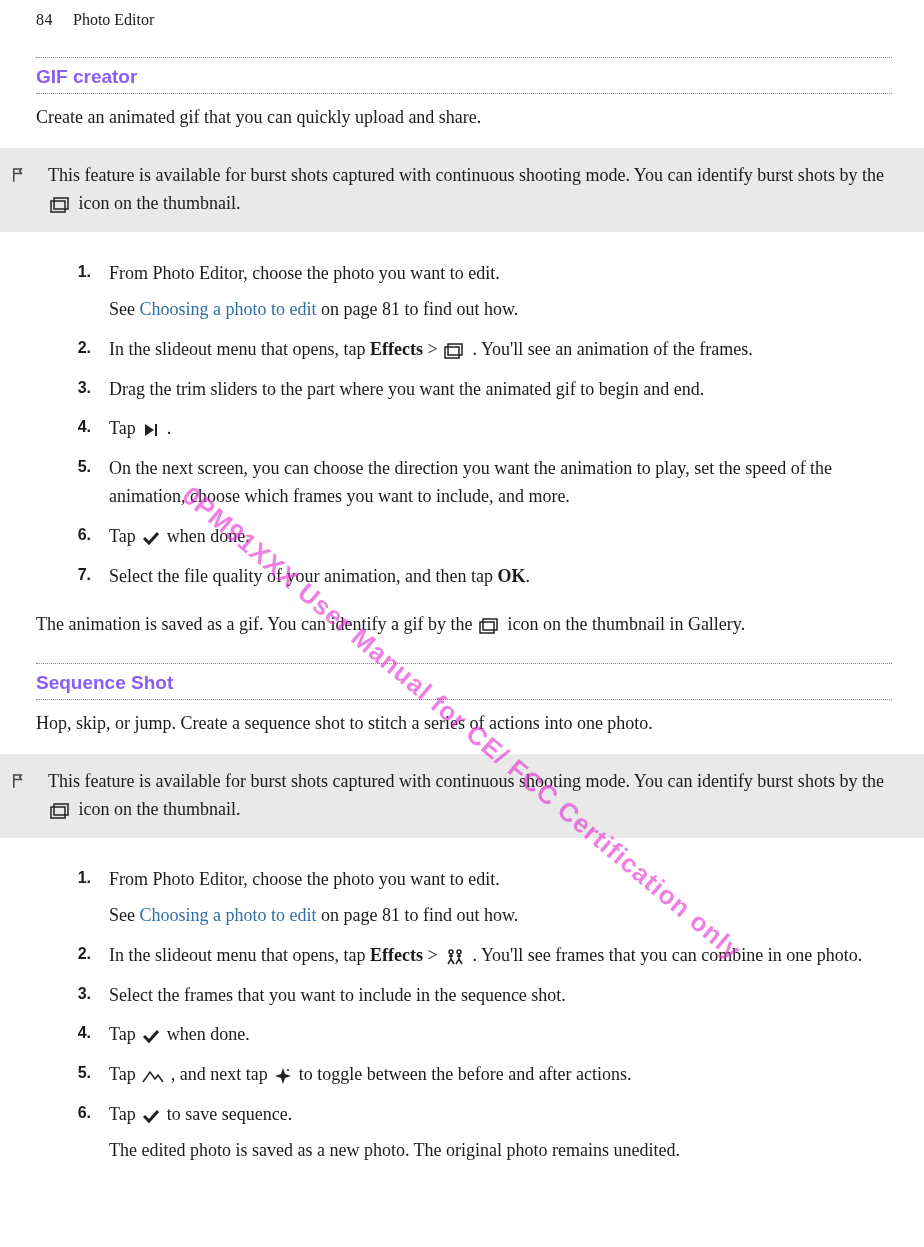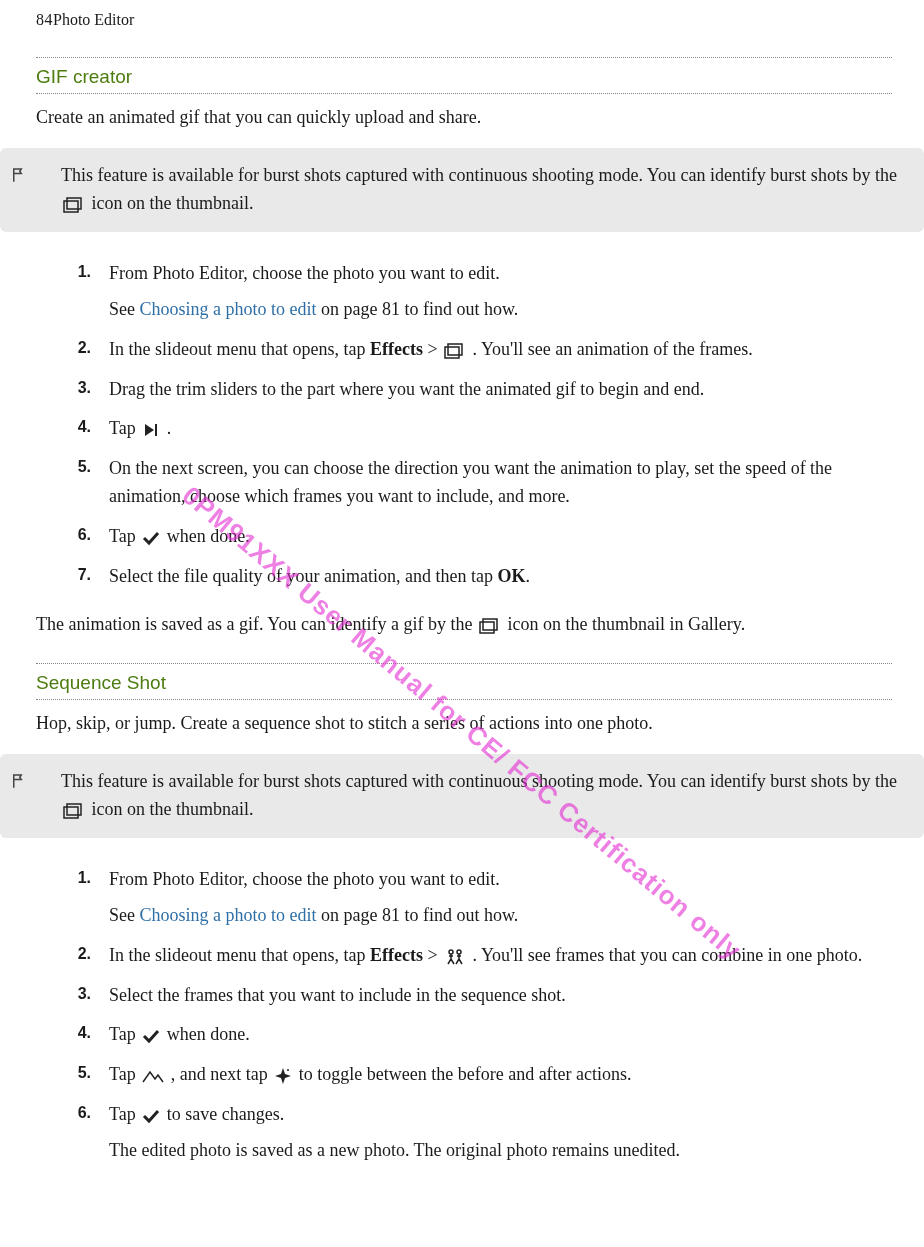--- a/index.html
+++ b/index.html
@@ -9,52 +9,52 @@
     font-family:Georgia, "Times New Roman", serif;
     color:#1a1a1a;
     font-size:18px;
     line-height:1.55;
     position:relative;
     overflow:hidden;
   }
   .header{
     display:flex;
     align-items:center;
+    gap:20px;
     padding:8px 0 0 36px;
     font-size:16px;
   }
   .header .pnum{letter-spacing:.5px;}
   .header .ptitle{font-size:16px;}
   .content{padding:0 32px 0 36px;}
   
   .section-head{
     margin-top:24px;
     border-top:1px dotted #888;
     border-bottom:1px dotted #888;
     padding:4px 0 2px 0;
   }
   .section-head h2{
     margin:0;
     font-family:Verdana,Arial,sans-serif;
-    font-weight:400;
+    font-weight:700;
     font-size:19px;
-    color:#4d7c0f;
+    color:#8b5cf6;
   }
   p.intro{margin:10px 0 16px 0;}
   
   .note{
     display:flex;
     align-items:flex-start;
-    gap:27px;
+    gap:14px;
     background:#e9e9e9;
     padding:14px 18px 14px 10px;
     margin-left:-36px;
     margin-right:-32px;
     margin-bottom:22px;
-    border-radius:6px;
   }
   .flag-icon{
     flex:0 0 24px;
     margin-top:4px;
   }
   .flag-icon svg{width:18px;height:18px;display:block;}
   .note-text{flex:1;}
   
   ol.steps{
     list-style:none;
@@ -278,20 +278,20 @@
               </svg></span><span> to toggle between the before and after actions.</span>
       </p>
         </div>
     </li>
     <li>
       <span class="num">6.</span>
       <div class="txt">
         <p>
           <span>Tap </span><span class="ico"><svg width="18" height="18" viewBox="0 0 18 18" fill="none" stroke="#222" stroke-width="3">
                 <polyline points="2,9 7,14 16,4"></polyline>
-              </svg></span><span> to save changes.</span>
+              </svg></span><span> to save sequence.</span>
         </p>
         <p>The edited photo is saved as a new photo. The original photo remains unedited.</p>
       </div>
     </li>
   </ol>
 
 </div>
 
 </body></html>

